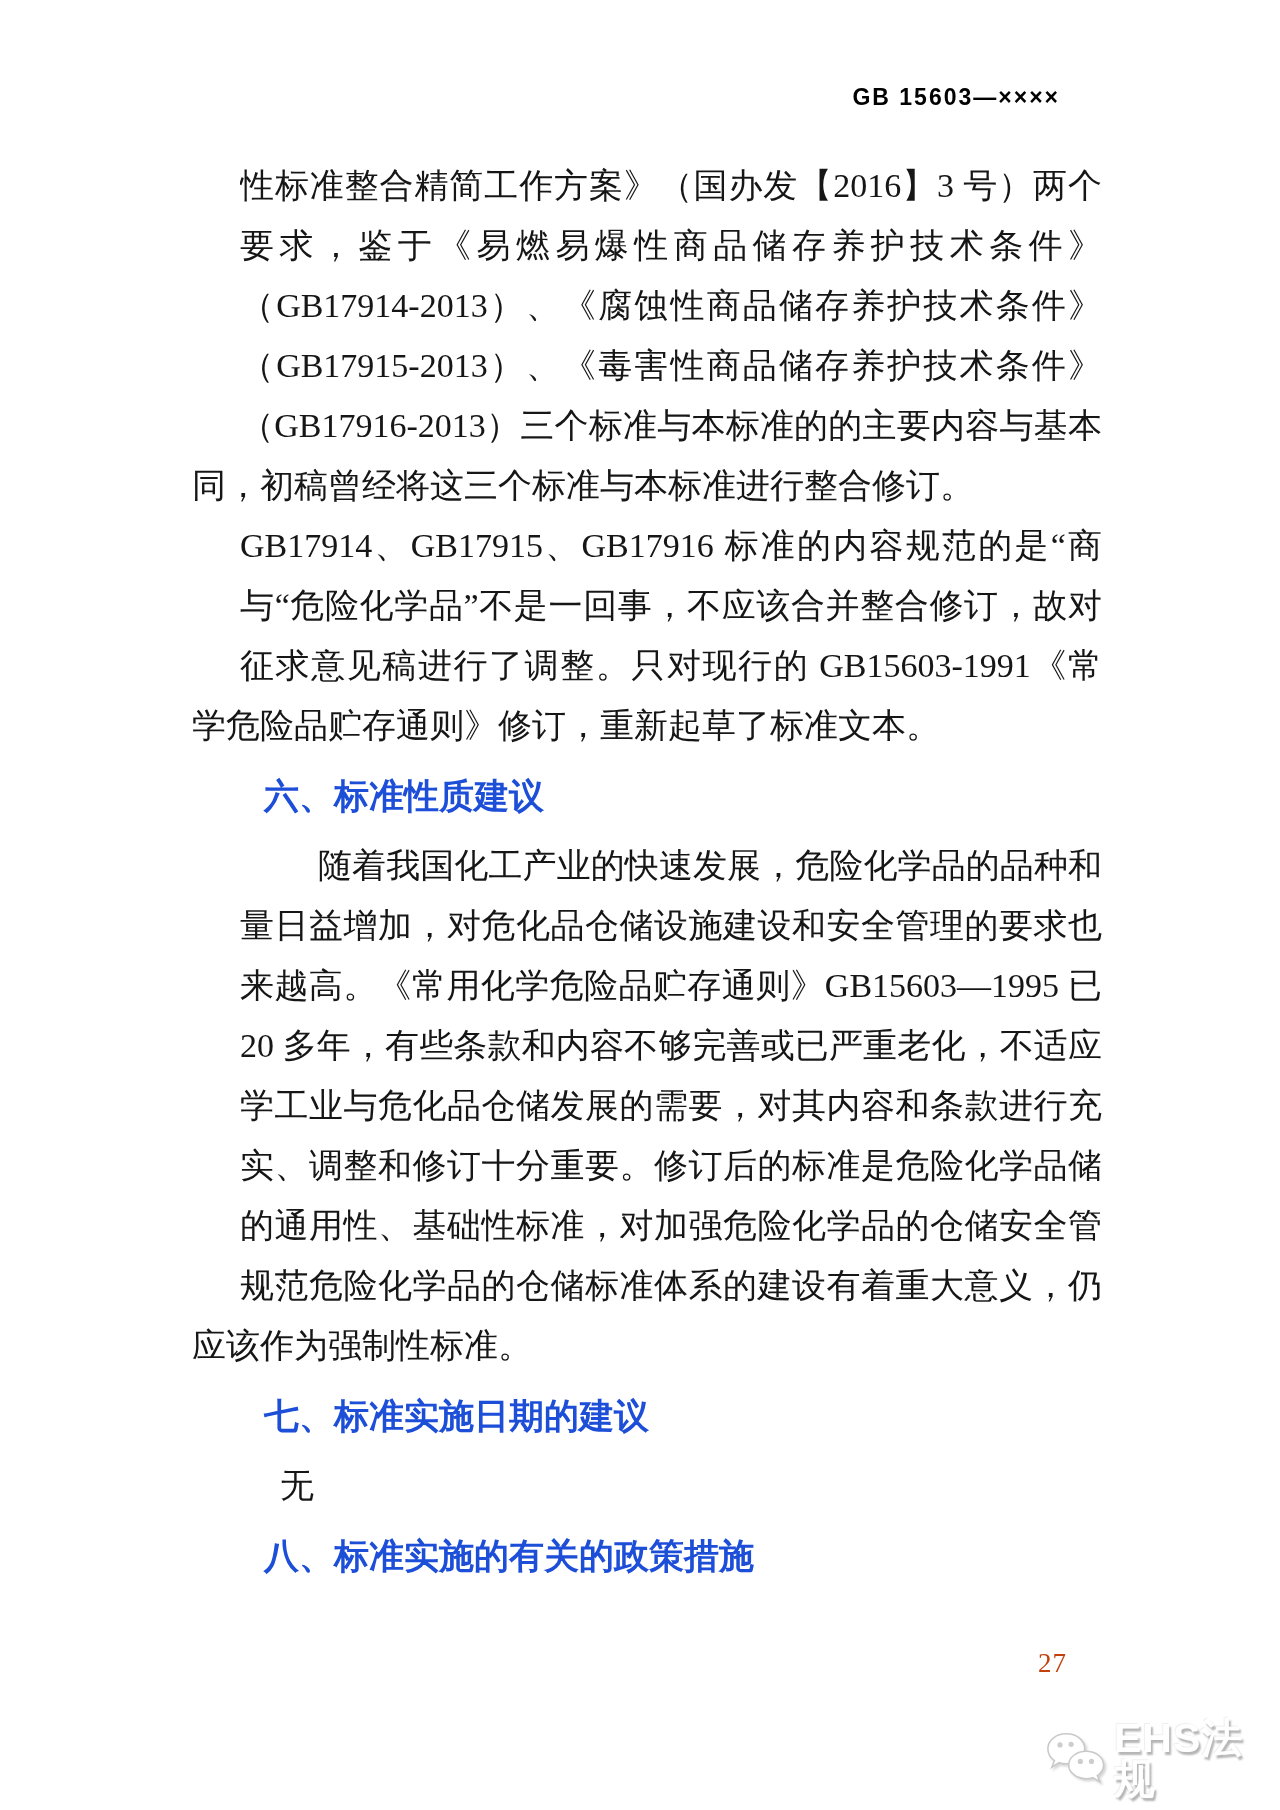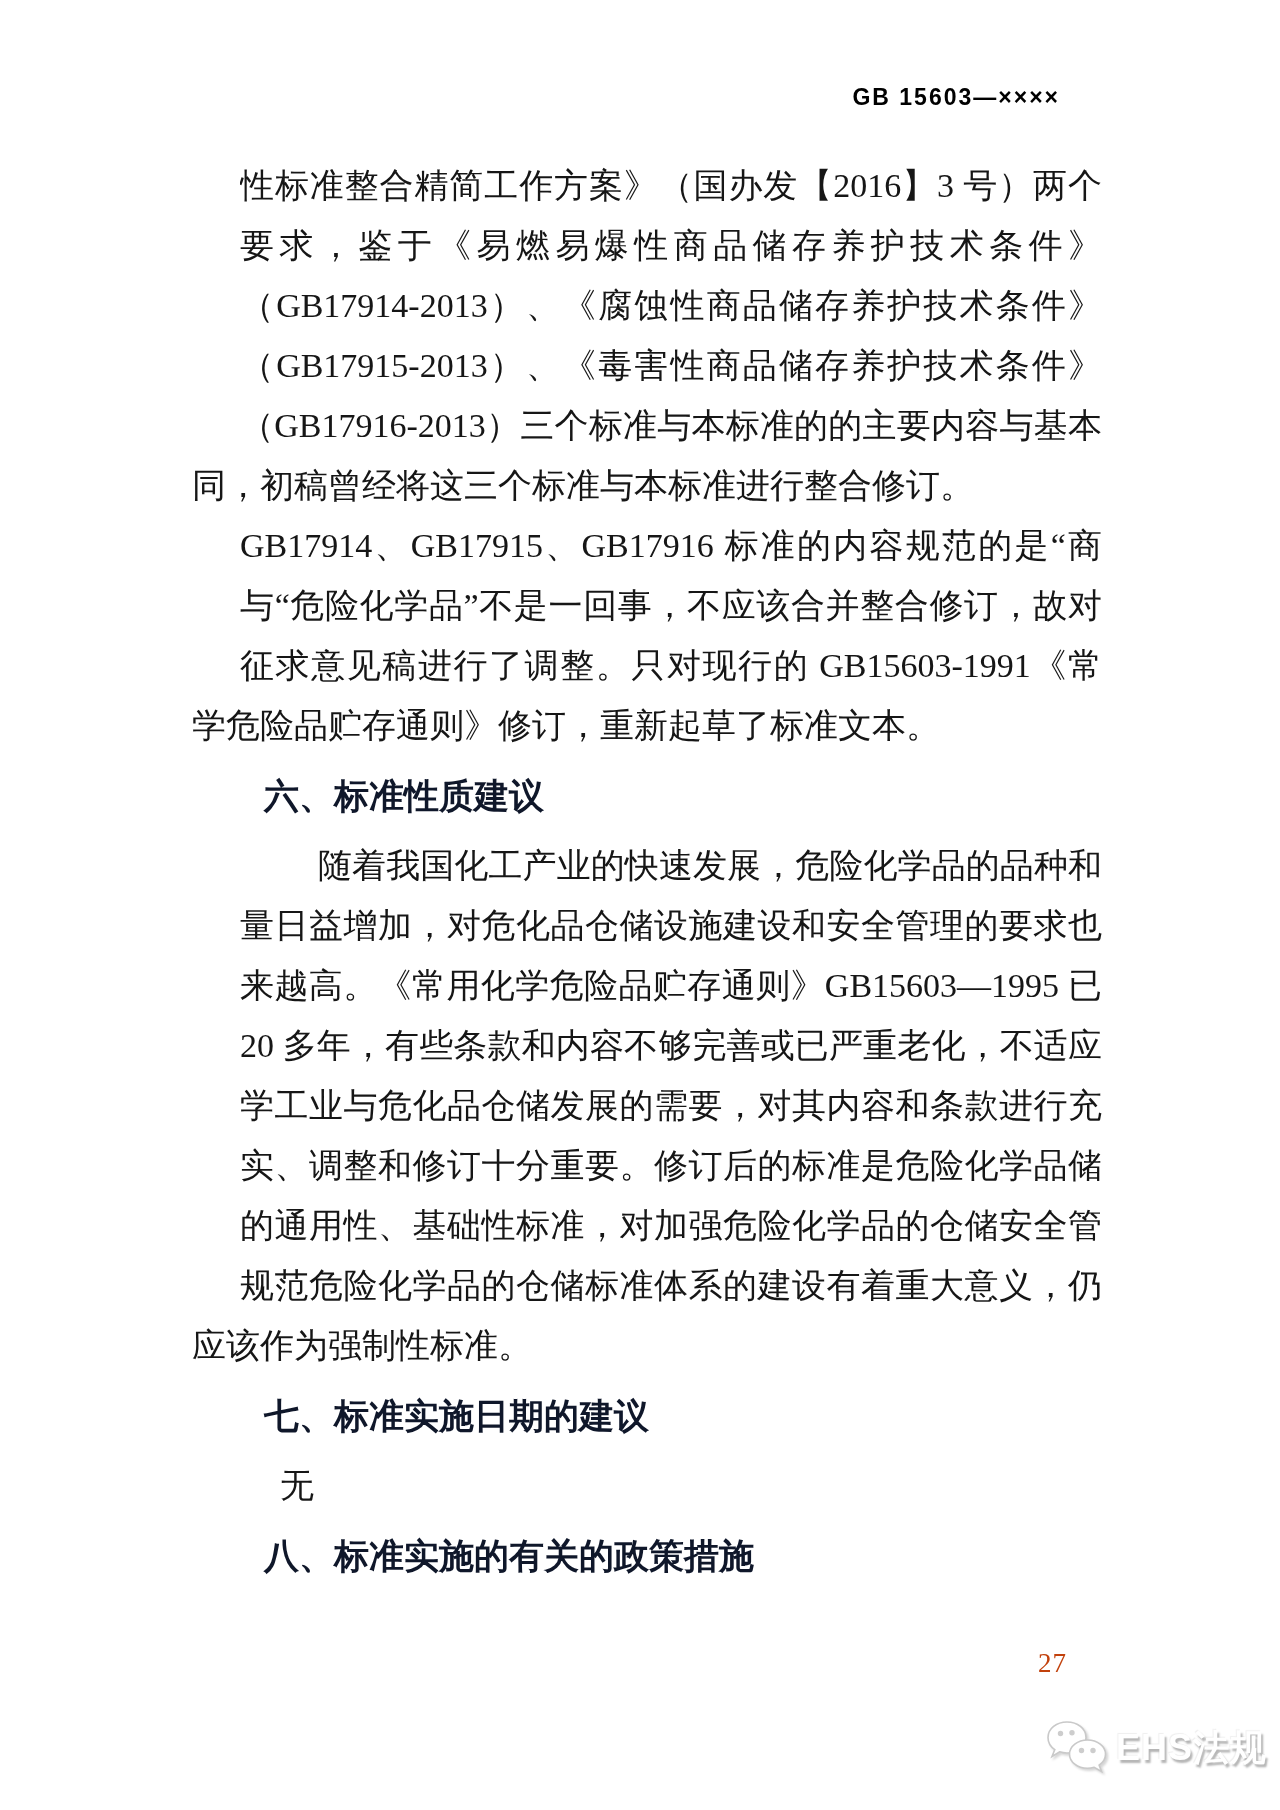--- a/index.html
+++ b/index.html
@@ -24,37 +24,37 @@
   .ln{
     font-size:34px;line-height:60px;height:60px;
     text-align:justify;
     overflow:hidden;
   }
   .jl{text-align-last:justify;margin-left:48px;}
   .end{text-align:justify;text-align-last:left;}
   .ind{text-indent:78px;}
   .hd{
     font-family:"Liberation Sans","DejaVu Sans",sans-serif;
-    font-weight:bold;font-size:35px;color:#0f172a;
+    font-weight:bold;font-size:35px;color:#1d4ed8;
     padding-left:72px;margin:10px 0 10px 0;
     text-align:left;text-align-last:left;
   }
   .plain{padding-left:88px;text-align:left;text-align-last:left;}
   .page-number{
     position:absolute;top:1648px;left:1038px;
     font-size:27px;color:#c2410c;letter-spacing:1px;
   }
   .watermark{
     position:absolute;top:1718px;left:1044px;
     display:flex;align-items:center;gap:8px;
   }
   .watermark .wm-icon{filter:drop-shadow(2px 2px 1px #d6d6d6);}
   .wm-label{
     font-family:"Liberation Sans","DejaVu Sans",sans-serif;
-    font-size:36px;font-weight:bold;line-height:1;
+    font-size:41px;font-weight:bold;line-height:1;
     color:#ffffff;
     text-shadow:2px 3px 2px #b5b5b5, -1px -1px 1px #efefef;
     letter-spacing:1px;
   }
 </style>
 </head>
 <body>
 
 <div class="page">
 

